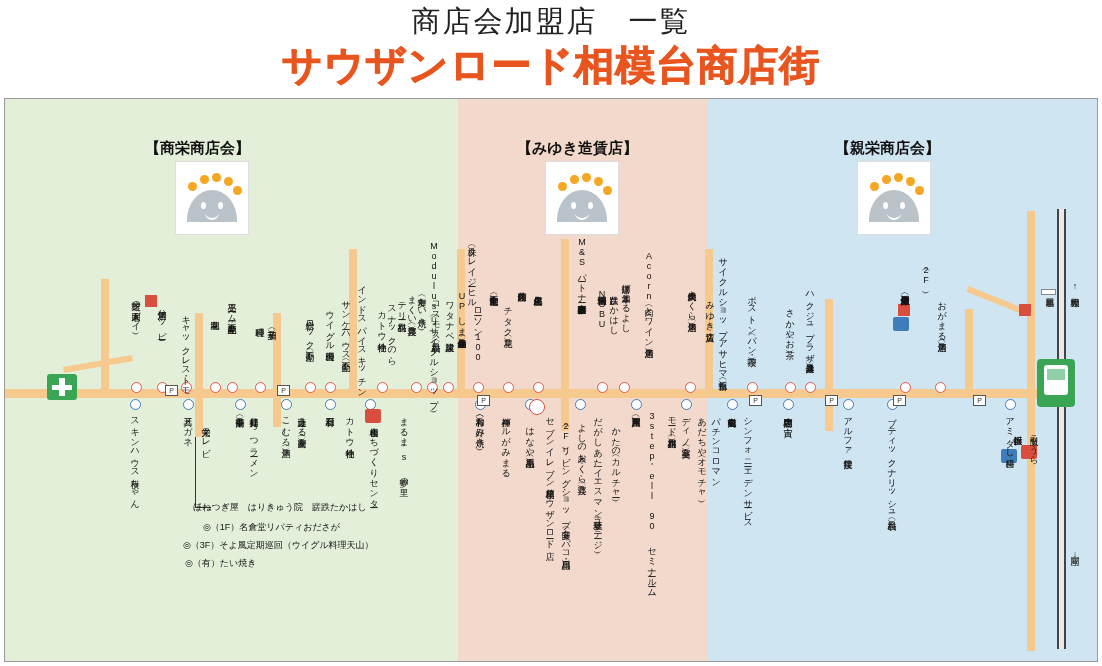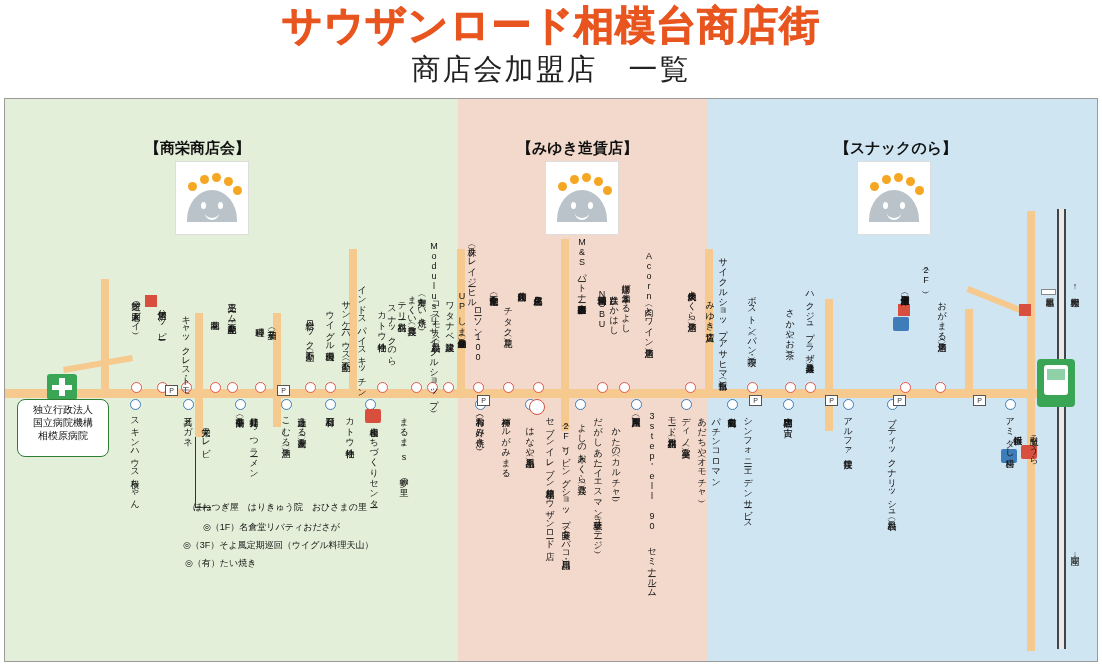--- a/index.html
+++ b/index.html
@@ -122,33 +122,33 @@
     font-size:8px;background:#fff;border:1px solid #888;padding:2px 1px;color:#333;
   }
   .small-icon{position:absolute;width:16px;height:14px;background:#3f7dba;border-radius:2px;}
   .small-icon.red{background:#d94f3d;}
   .leader{position:absolute;background:#333;}
 </style>
 </head>
 <body>
 
 <div id="header">
+  <div id="sub-title">商店会加盟店　一覧</div>
   <div id="main-title">サウザンロード相模台商店街</div>
-  <div id="sub-title">商店会加盟店　一覧</div>
 </div>
 
 <div id="map">
 
   <div class="zone" id="zone-green"></div>
   <div class="zone" id="zone-pink"></div>
   <div class="zone" id="zone-blue"></div>
 
   <div class="assoc-label" style="left:140px;top:40px;">【商栄商店会】</div>
   <div class="assoc-label" style="left:512px;top:40px;">【みゆき造賃店】</div>
-  <div class="assoc-label" style="left:830px;top:40px;">【スナックのら】</div>
+  <div class="assoc-label" style="left:830px;top:40px;">【親栄商店会】</div>
 
   <div class="logo" style="left:170px;top:62px;">
     <div class="dot" style="left:12px;top:20px;"></div>
       <div class="dot" style="left:24px;top:13px;"></div>
     <div class="dot" style="left:36px;top:11px;"></div>
       <div class="dot" style="left:48px;top:15px;"></div>
     <div class="dot" style="left:57px;top:24px;"></div>
     <div class="face">
         <div class="eye l"></div>
         <div class="eye r"></div>
@@ -204,25 +204,20 @@
 
   <div id="station-box">
     <div class="body"></div>
       <div class="win"></div>
   </div>
   <div class="station-vert" style="left:1063px;top:182px;">↑相模大野</div>
   <div class="line-badge" style="left:1036px;top:190px;">小田急相模原駅</div>
   <div class="station-vert" style="left:1063px;top:450px;">座間↓</div>
 
   <div id="cross"></div>
-  <div id="hospital">
-    <div>独立行政法人</div>
-    <div>国立病院機構</div>
-    <div>相模原病院</div>
-  </div>
 
   <div class="mk circ" style="left:126px;top:283px;"></div>
   <div class="mk circ" style="left:152px;top:283px;"></div>
   <div class="mk circ" style="left:176px;top:283px;"></div>
   <div class="mk circ" style="left:205px;top:283px;"></div>
   <div class="mk circ" style="left:222px;top:283px;"></div>
   <div class="mk circ" style="left:250px;top:283px;"></div>
   <div class="mk circ" style="left:300px;top:283px;"></div>
   <div class="mk circ" style="left:320px;top:283px;"></div>
   <div class="mk circ" style="left:372px;top:283px;"></div>
@@ -346,18 +341,18 @@
   <div class="vlabel" style="left:738px;top:312px;">シンフォニーエデンサービス</div>
   <div class="vlabel" style="left:778px;top:312px;">生駒才専門店 吉寅</div>
   <div class="vlabel" style="left:838px;top:312px;">アルファ接骨院</div>
   <div class="vlabel" style="left:882px;top:312px;">ブティックナリッシュ（衣料品）</div>
   <div class="vlabel" style="left:1000px;top:312px;">アミダし歯科</div>
   <div class="vlabel" style="left:1008px;top:330px;">横浜銀行</div>
   <div class="vlabel" style="left:1024px;top:330px;">引魔こうら</div>
 
   <div class="leader" style="left:190px;top:338px;width:1px;height:70px;"></div>
   <div class="leader" style="left:190px;top:408px;width:16px;height:1px;"></div>
-  <div class="hlabel" style="left:188px;top:402px;">ほねつぎ屋　はりきゅう院　おひさまの里</div>
+  <div class="hlabel" style="left:188px;top:402px;">ほねつぎ屋　はりきゅう院　蹉跌たかはし</div>
   <div class="hlabel" style="left:198px;top:422px;text-align:right;">◎（1F）名倉堂リバティおださが</div>
   <div class="hlabel" style="left:178px;top:440px;">◎（3F）そよ風定期巡回（ウイグル料理天山）</div>
   <div class="hlabel" style="left:180px;top:458px;">◎（有）たい焼き</div>
 
 </div>
 
 </body></html>

